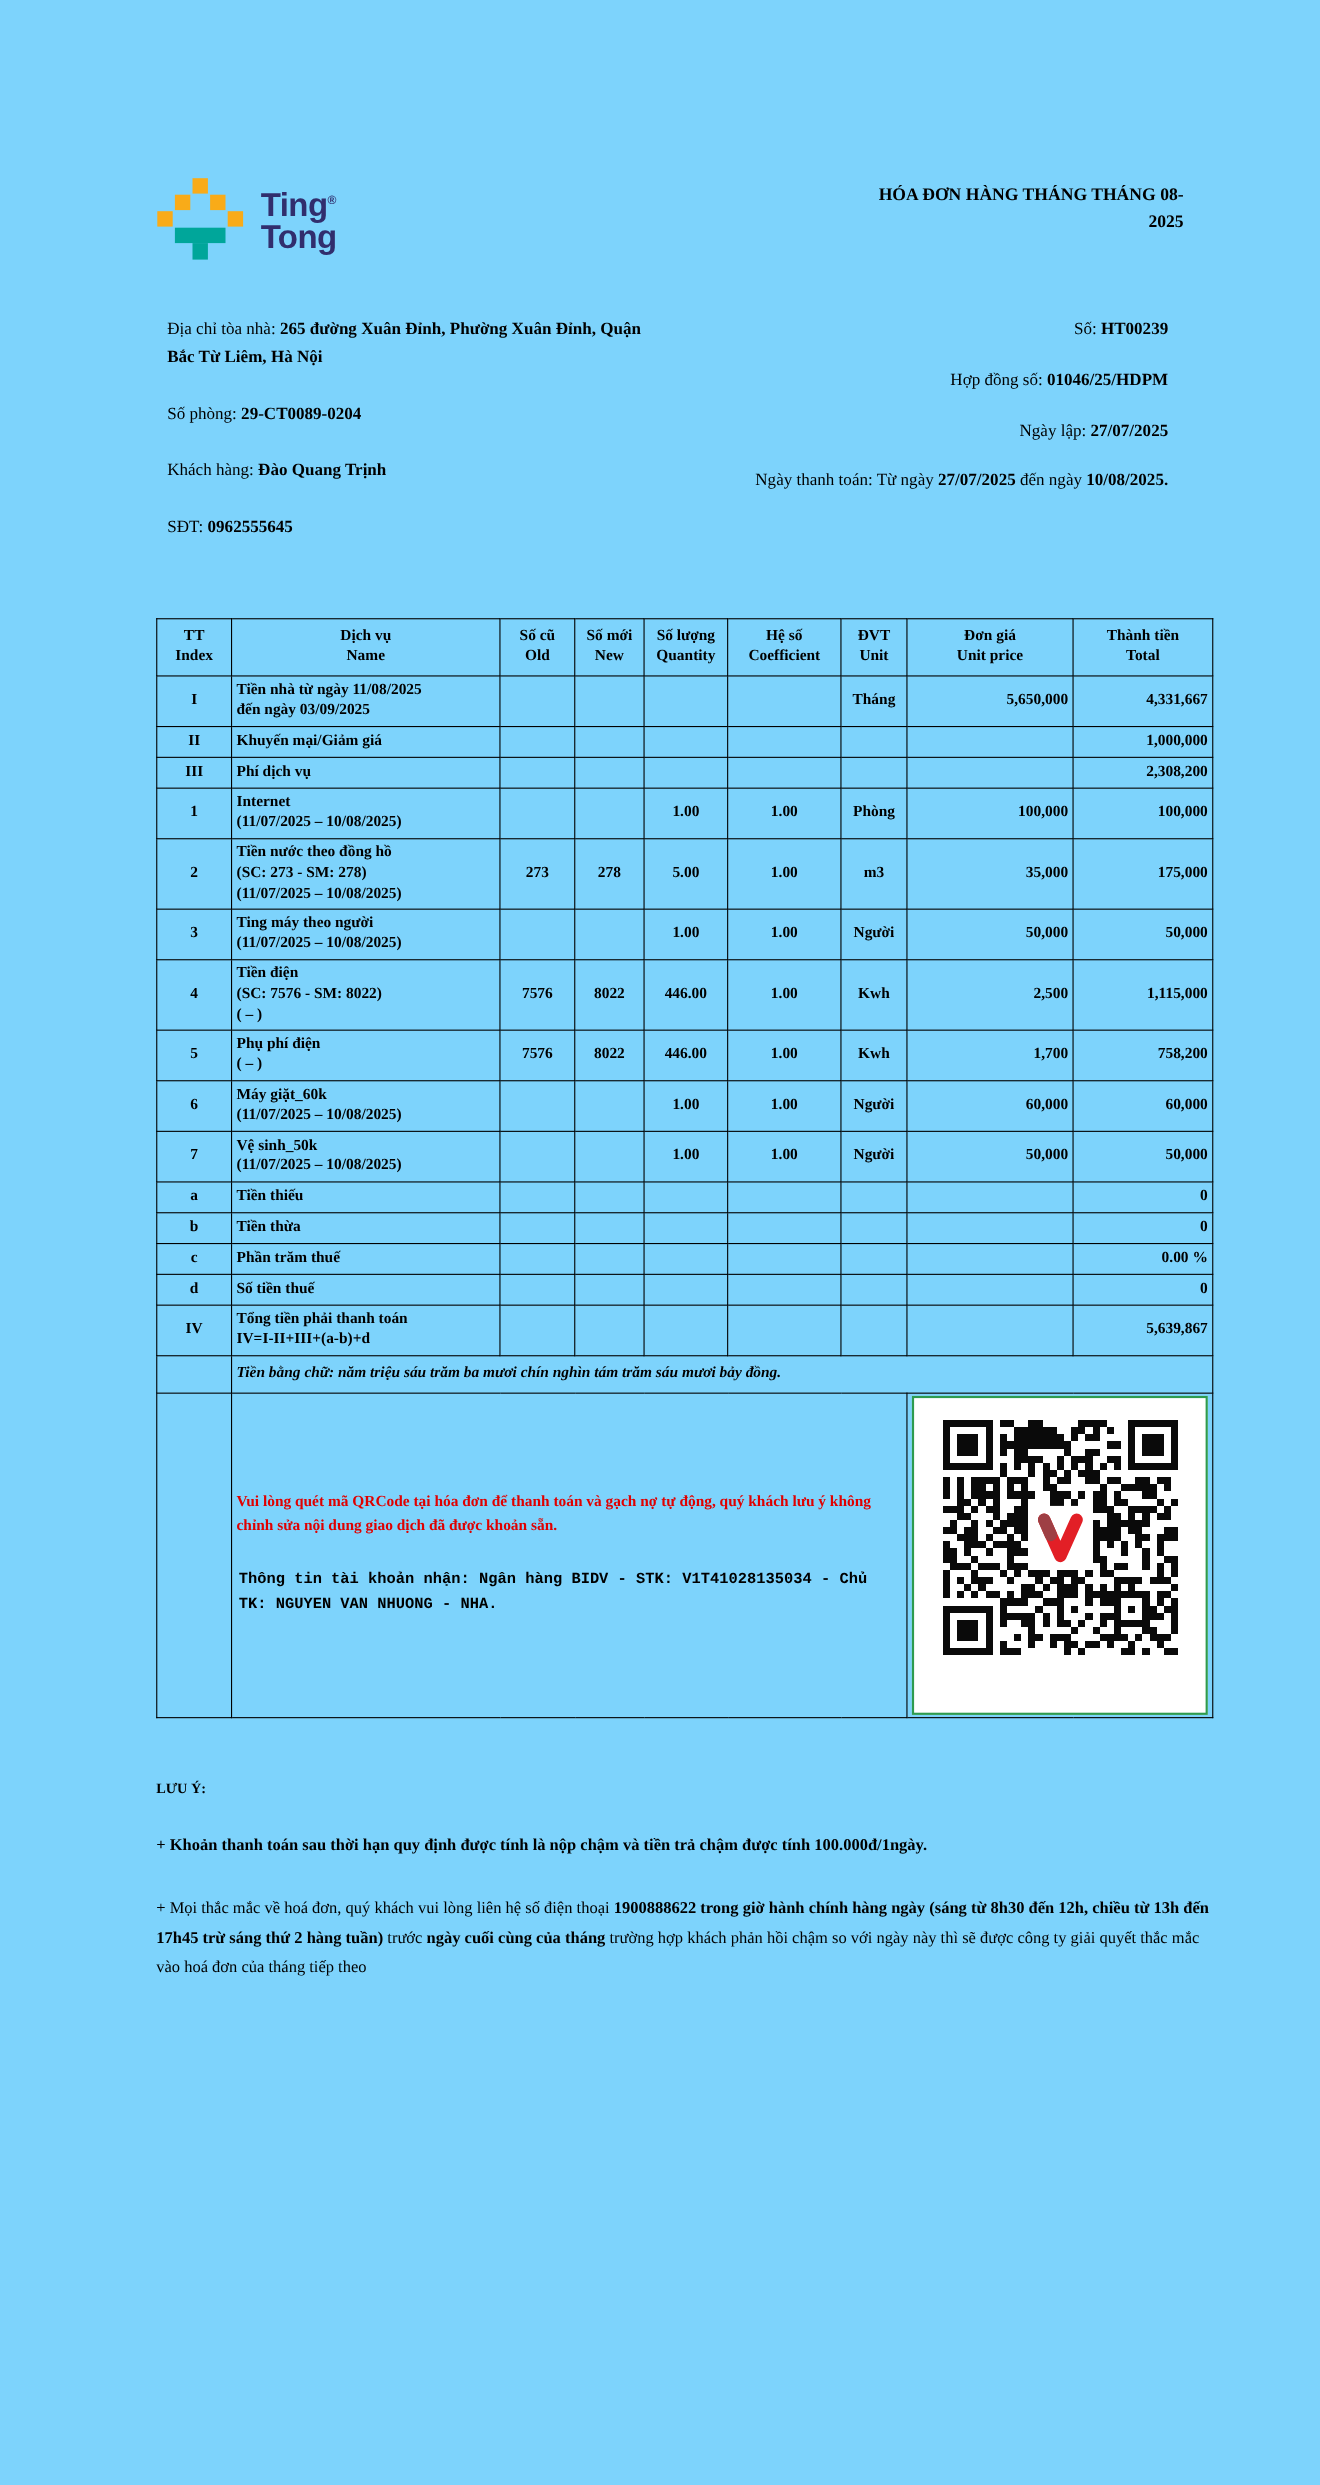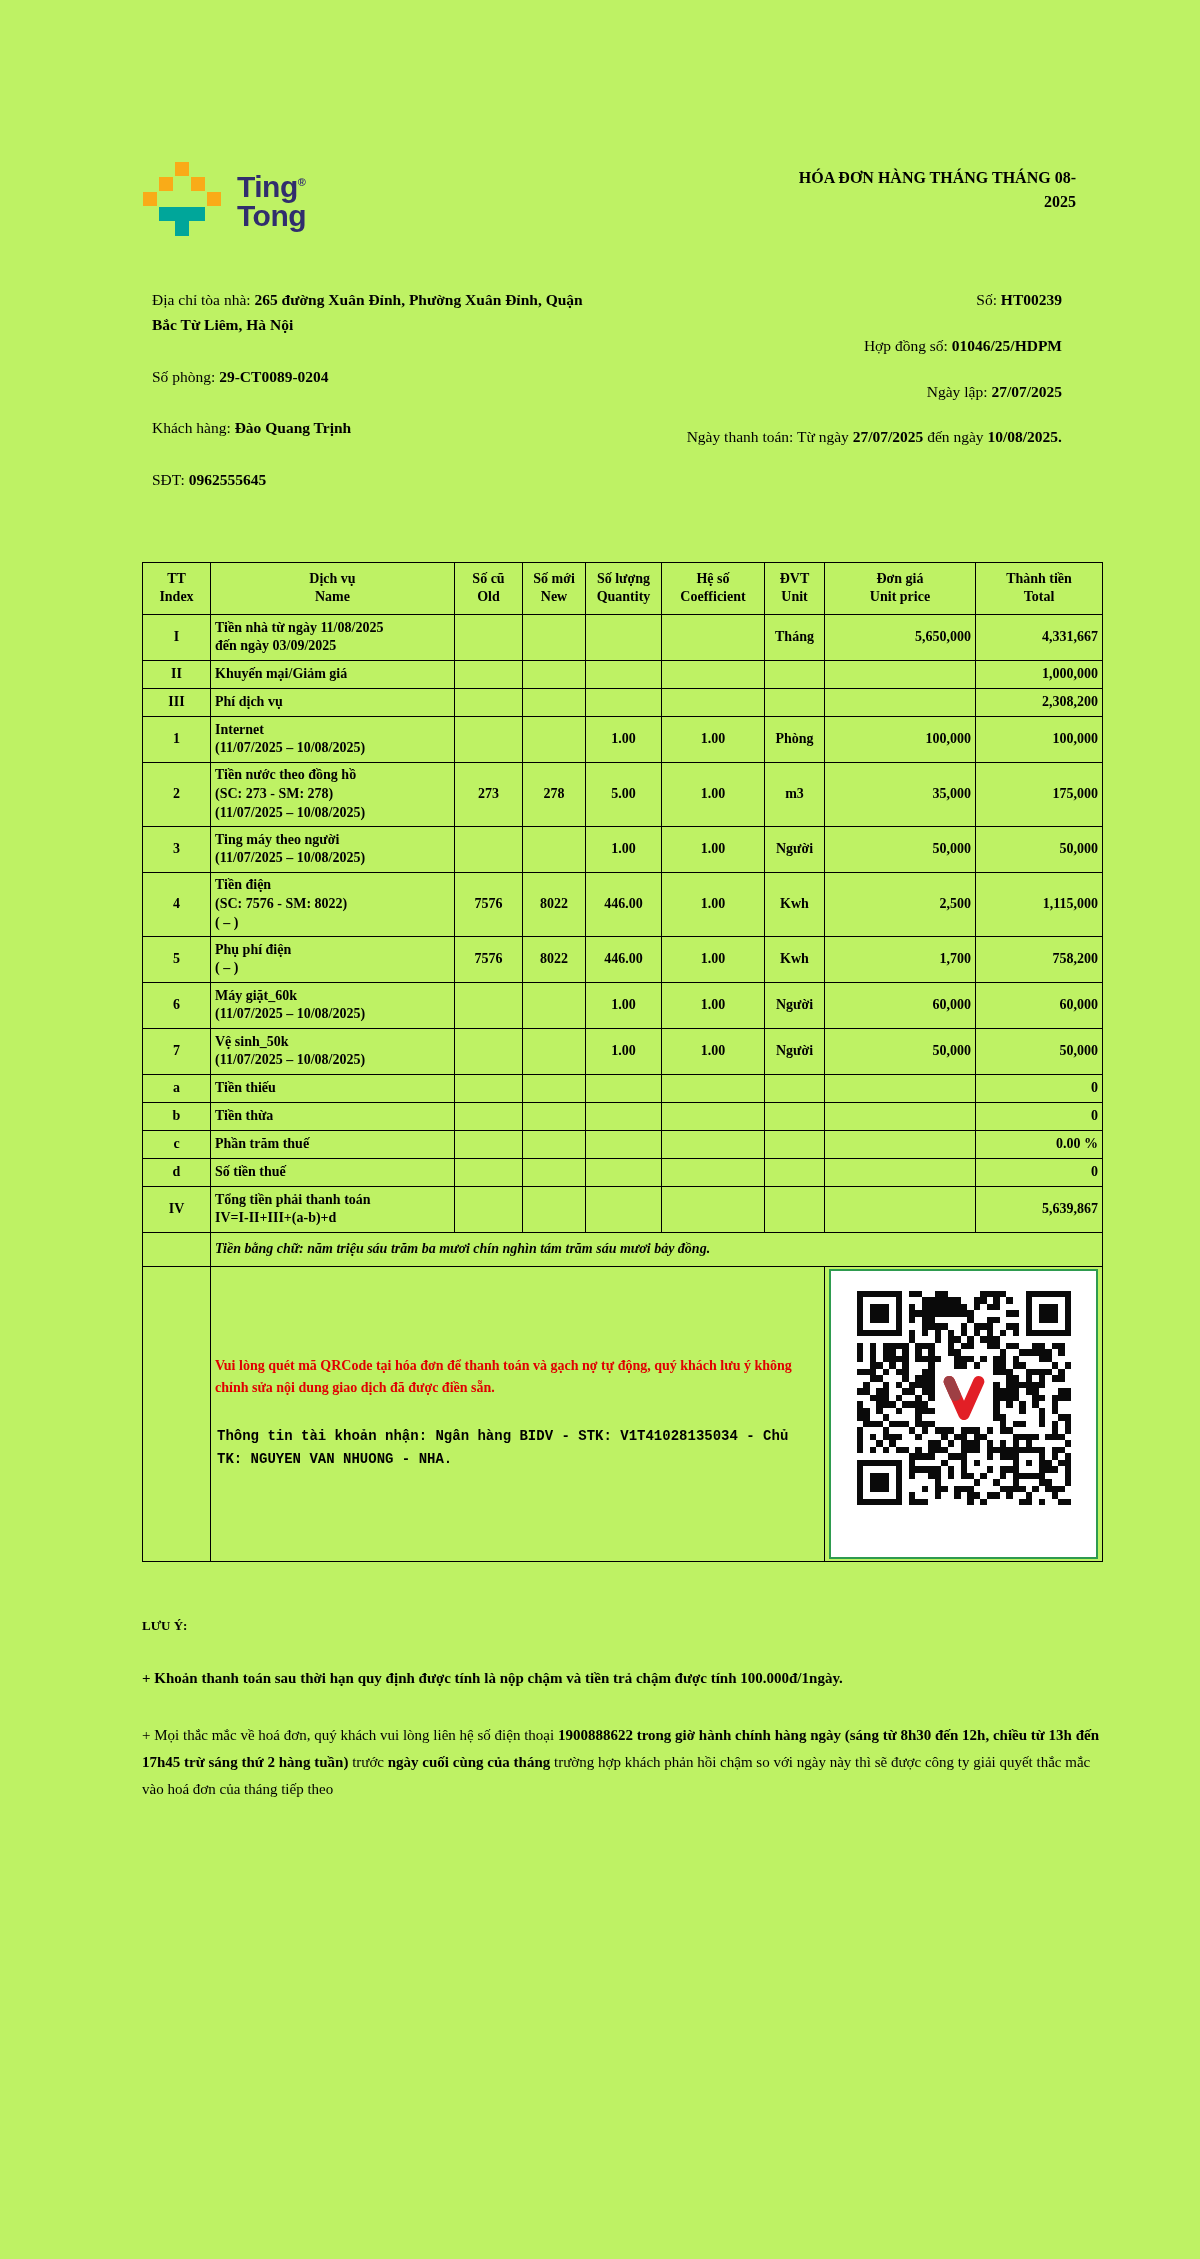--- a/index.html
+++ b/index.html
@@ -4,21 +4,21 @@
 <style>
   :root{
     --red-note:#e00000;
     --qr-green:#2e9b4f;
     --logo-yellow:#f9ab18;
     --logo-teal:#00a69a;
     --logo-navy:#312e6d;
     --v-red:#e21f26;
   }
   html,body{margin:0;padding:0;background:#ffffff;}
-  .page{width:1200px;height:2259px;position:relative;background:#bef264;color:#000;
+  .page{width:1200px;height:2259px;position:relative;background:#7dd3fc;color:#000;
         font-family:"Liberation Serif","DejaVu Serif",serif;overflow:hidden;}
   .content{position:absolute;left:142px;top:0;width:960px;}
 
   
   .header-row{display:flex;justify-content:space-between;align-items:flex-start;margin-top:160px;}
   .logo{display:flex;align-items:flex-start;gap:15px;}
   .logo-mark{position:relative;width:80px;height:78px;flex:none;}
   .sq{position:absolute;width:14px;height:14px;background:var(--logo-yellow);}
   .sq.s1{left:33px;top:2px;}
   .sq.s2{left:17px;top:17px;}
@@ -383,21 +383,21 @@
           </tr>
         </tbody>
       <tbody>
         <tr class="words-row">
           <td class="c-idx"></td>
           <td class="words-cell" colspan="8"><span class="words-label">Tiền bằng chữ: </span><span class="words-value">năm triệu sáu trăm ba mươi chín nghìn tám trăm sáu mươi bảy đồng.</span></td>
         </tr>
         <tr class="qr-row">
           <td class="c-idx"></td>
           <td class="qr-text-cell" colspan="6">
-            <p class="qr-note-red">Vui lòng quét mã QRCode tại hóa đơn để thanh toán và gạch nợ tự động, quý khách lưu ý không chỉnh sửa nội dung giao dịch đã được điền sẵn.</p>
+            <p class="qr-note-red">Vui lòng quét mã QRCode tại hóa đơn để thanh toán và gạch nợ tự động, quý khách lưu ý không chỉnh sửa nội dung giao dịch đã được khoản sẵn.</p>
             <p class="qr-account"><span>Thông tin tài khoản nhận: Ngân hàng BIDV - STK: </span><span class="bold">V1T41028135034</span><span> - Chủ TK: </span><span class="bold">NGUYEN VAN NHUONG - NHA.</span></p>
           </td>
           <td class="qr-cell" colspan="2">
             <div class="qr-box">
               <div class="qr-canvas">
                 <svg id="qr-svg" viewBox="0 0 33 33" shape-rendering="crispEdges">
                     <rect x="0" y="0" width="1" height="1" fill="#0a0a0a"></rect>
                     <rect x="1" y="0" width="1" height="1" fill="#0a0a0a"></rect>
                     <rect x="2" y="0" width="1" height="1" fill="#0a0a0a"></rect>
                     <rect x="3" y="0" width="1" height="1" fill="#0a0a0a"></rect>

